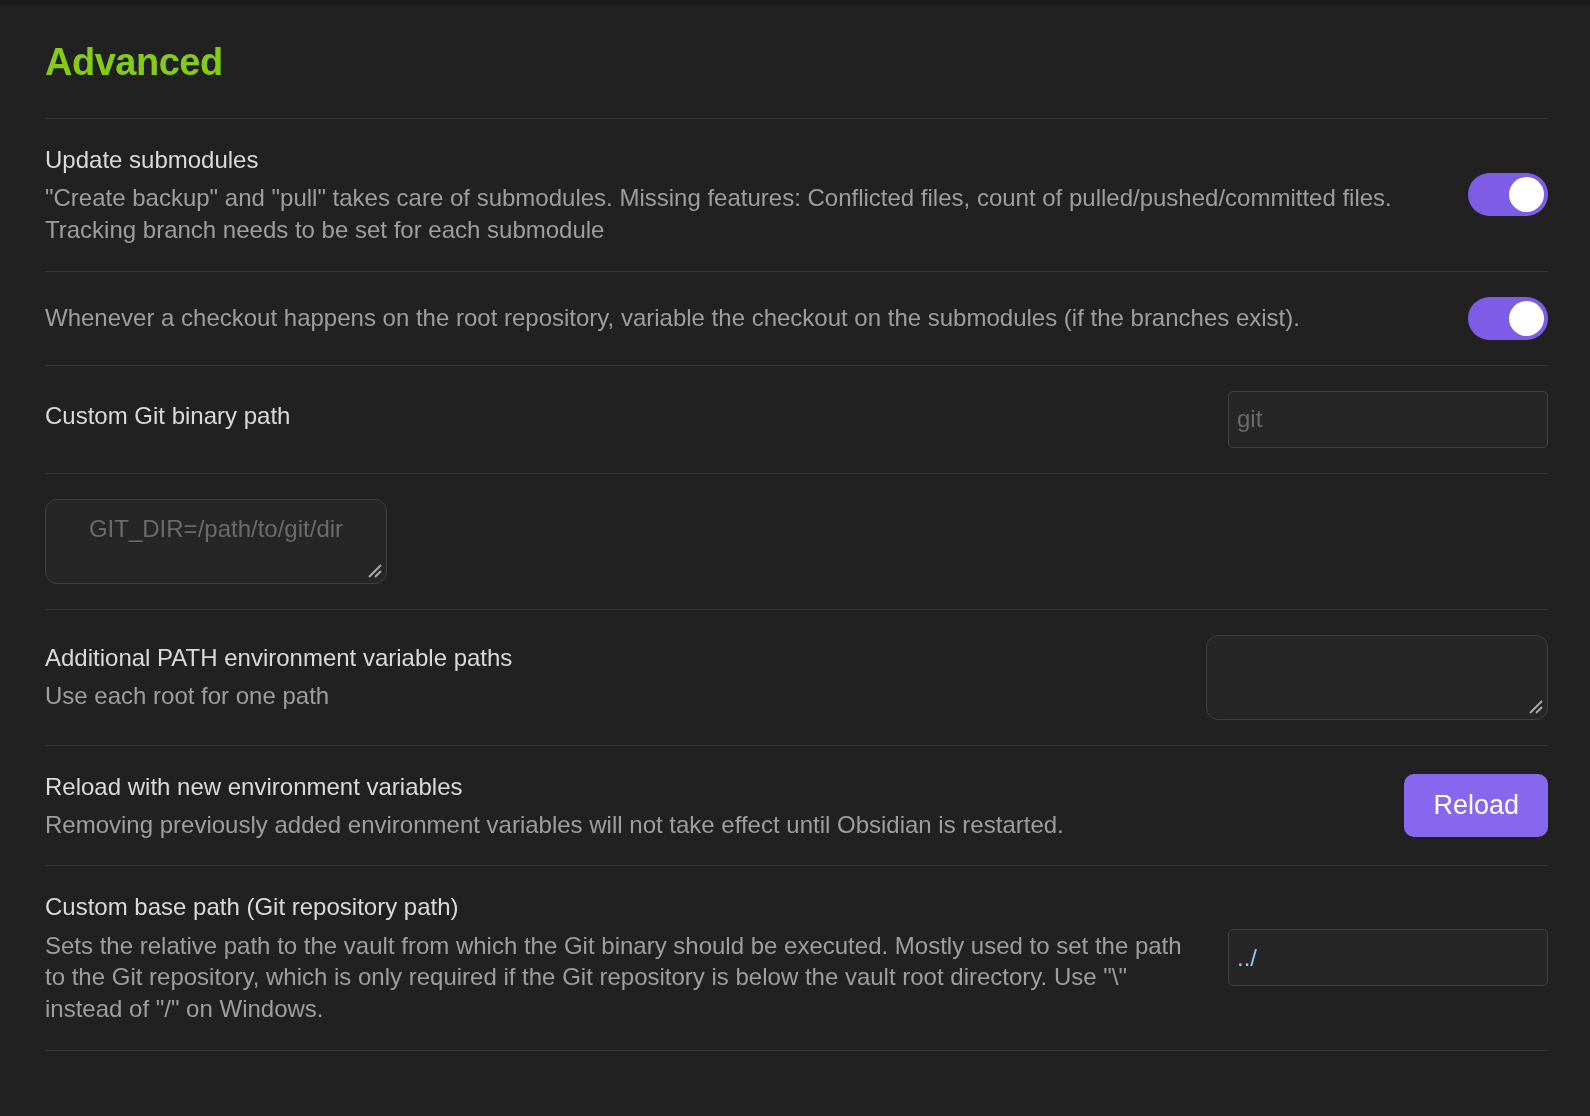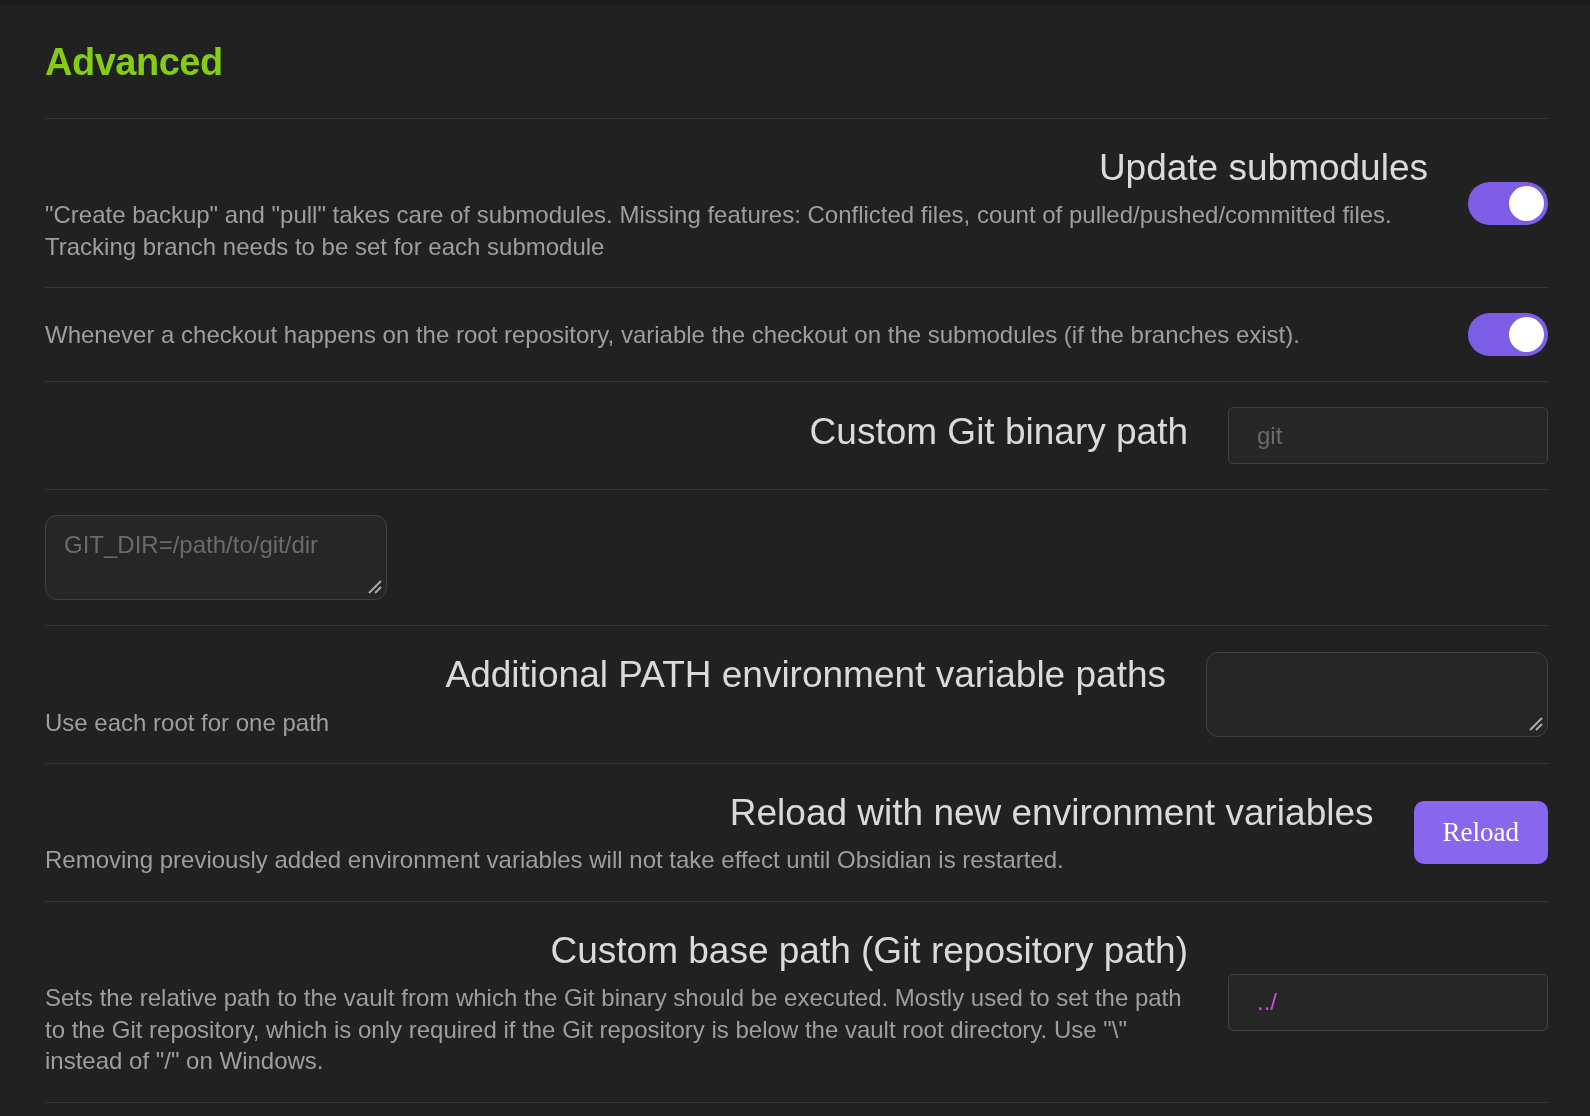--- a/index.html
+++ b/index.html
@@ -28,62 +28,61 @@
     margin:36px 0 34px 0;letter-spacing:-0.5px;
   }
   .settings-list{border-top:1px solid var(--divider);border-bottom:0;}
   .setting-item{
     display:flex;align-items:center;gap:40px;
     padding:25px 0;
     border-bottom:1px solid var(--divider);
   }
   .setting-info{flex:1 1 auto;min-width:0;}
   .setting-name{
-    font-size:37px;color:var(--text-normal);line-height:1.3;
+    font-size:24px;color:var(--text-normal);line-height:1.3;
     margin-bottom:7px;
-    text-align:right;
   }
   .setting-desc{
     font-size:24px;color:var(--text-muted);line-height:1.32;
   }
   .setting-control{flex:0 0 auto;display:flex;align-items:center;}
   
   .toggle{
     width:80px;height:43px;border-radius:22px;
     background:var(--accent);position:relative;cursor:pointer;
   }
   .toggle .knob{
     position:absolute;top:4px;right:4px;width:35px;height:35px;
     border-radius:50%;background:#ffffff;
   }
   
   .text-input{
     width:320px;height:57px;border-radius:5px;
     background:var(--input-bg);border:1px solid var(--input-border);
-    color:#d946ef;font-size:24px;padding:0 28px;outline:none;
+    color:#7dd3fc;font-size:24px;padding:0 8px;outline:none;
     font-family:inherit;
   }
   .text-input::placeholder{color:var(--placeholder);}
   
   .textarea-wrap{position:relative;}
   .setting-textarea{
     display:block;width:342px;height:85px;border-radius:12px;
     background:var(--input-bg);border:1px solid var(--input-border);
     color:#d6d6d6;font-size:24px;padding:13px 18px;outline:none;
-    resize:none;font-family:inherit;line-height:1.3;
+    resize:none;font-family:inherit;line-height:1.3;text-align:center;
   }
   .setting-textarea::placeholder{color:var(--placeholder);}
   .resize-handle{
     position:absolute;right:5px;bottom:6px;width:18px;height:18px;
     pointer-events:auto;cursor:nwse-resize;
   }
   
   .accent-button{
     background:var(--button);color:#ffffff;border:none;
-    font-size:27px;font-family:Liberation Serif, serif;
+    font-size:27px;font-family:Liberation Sans, sans-serif;
     height:63px;padding:0 29px;border-radius:10px;cursor:pointer;
   }
 </style>
 </head>
 <body>
 
 <div class="top-edge"></div>
 
 <div class="container">
 

